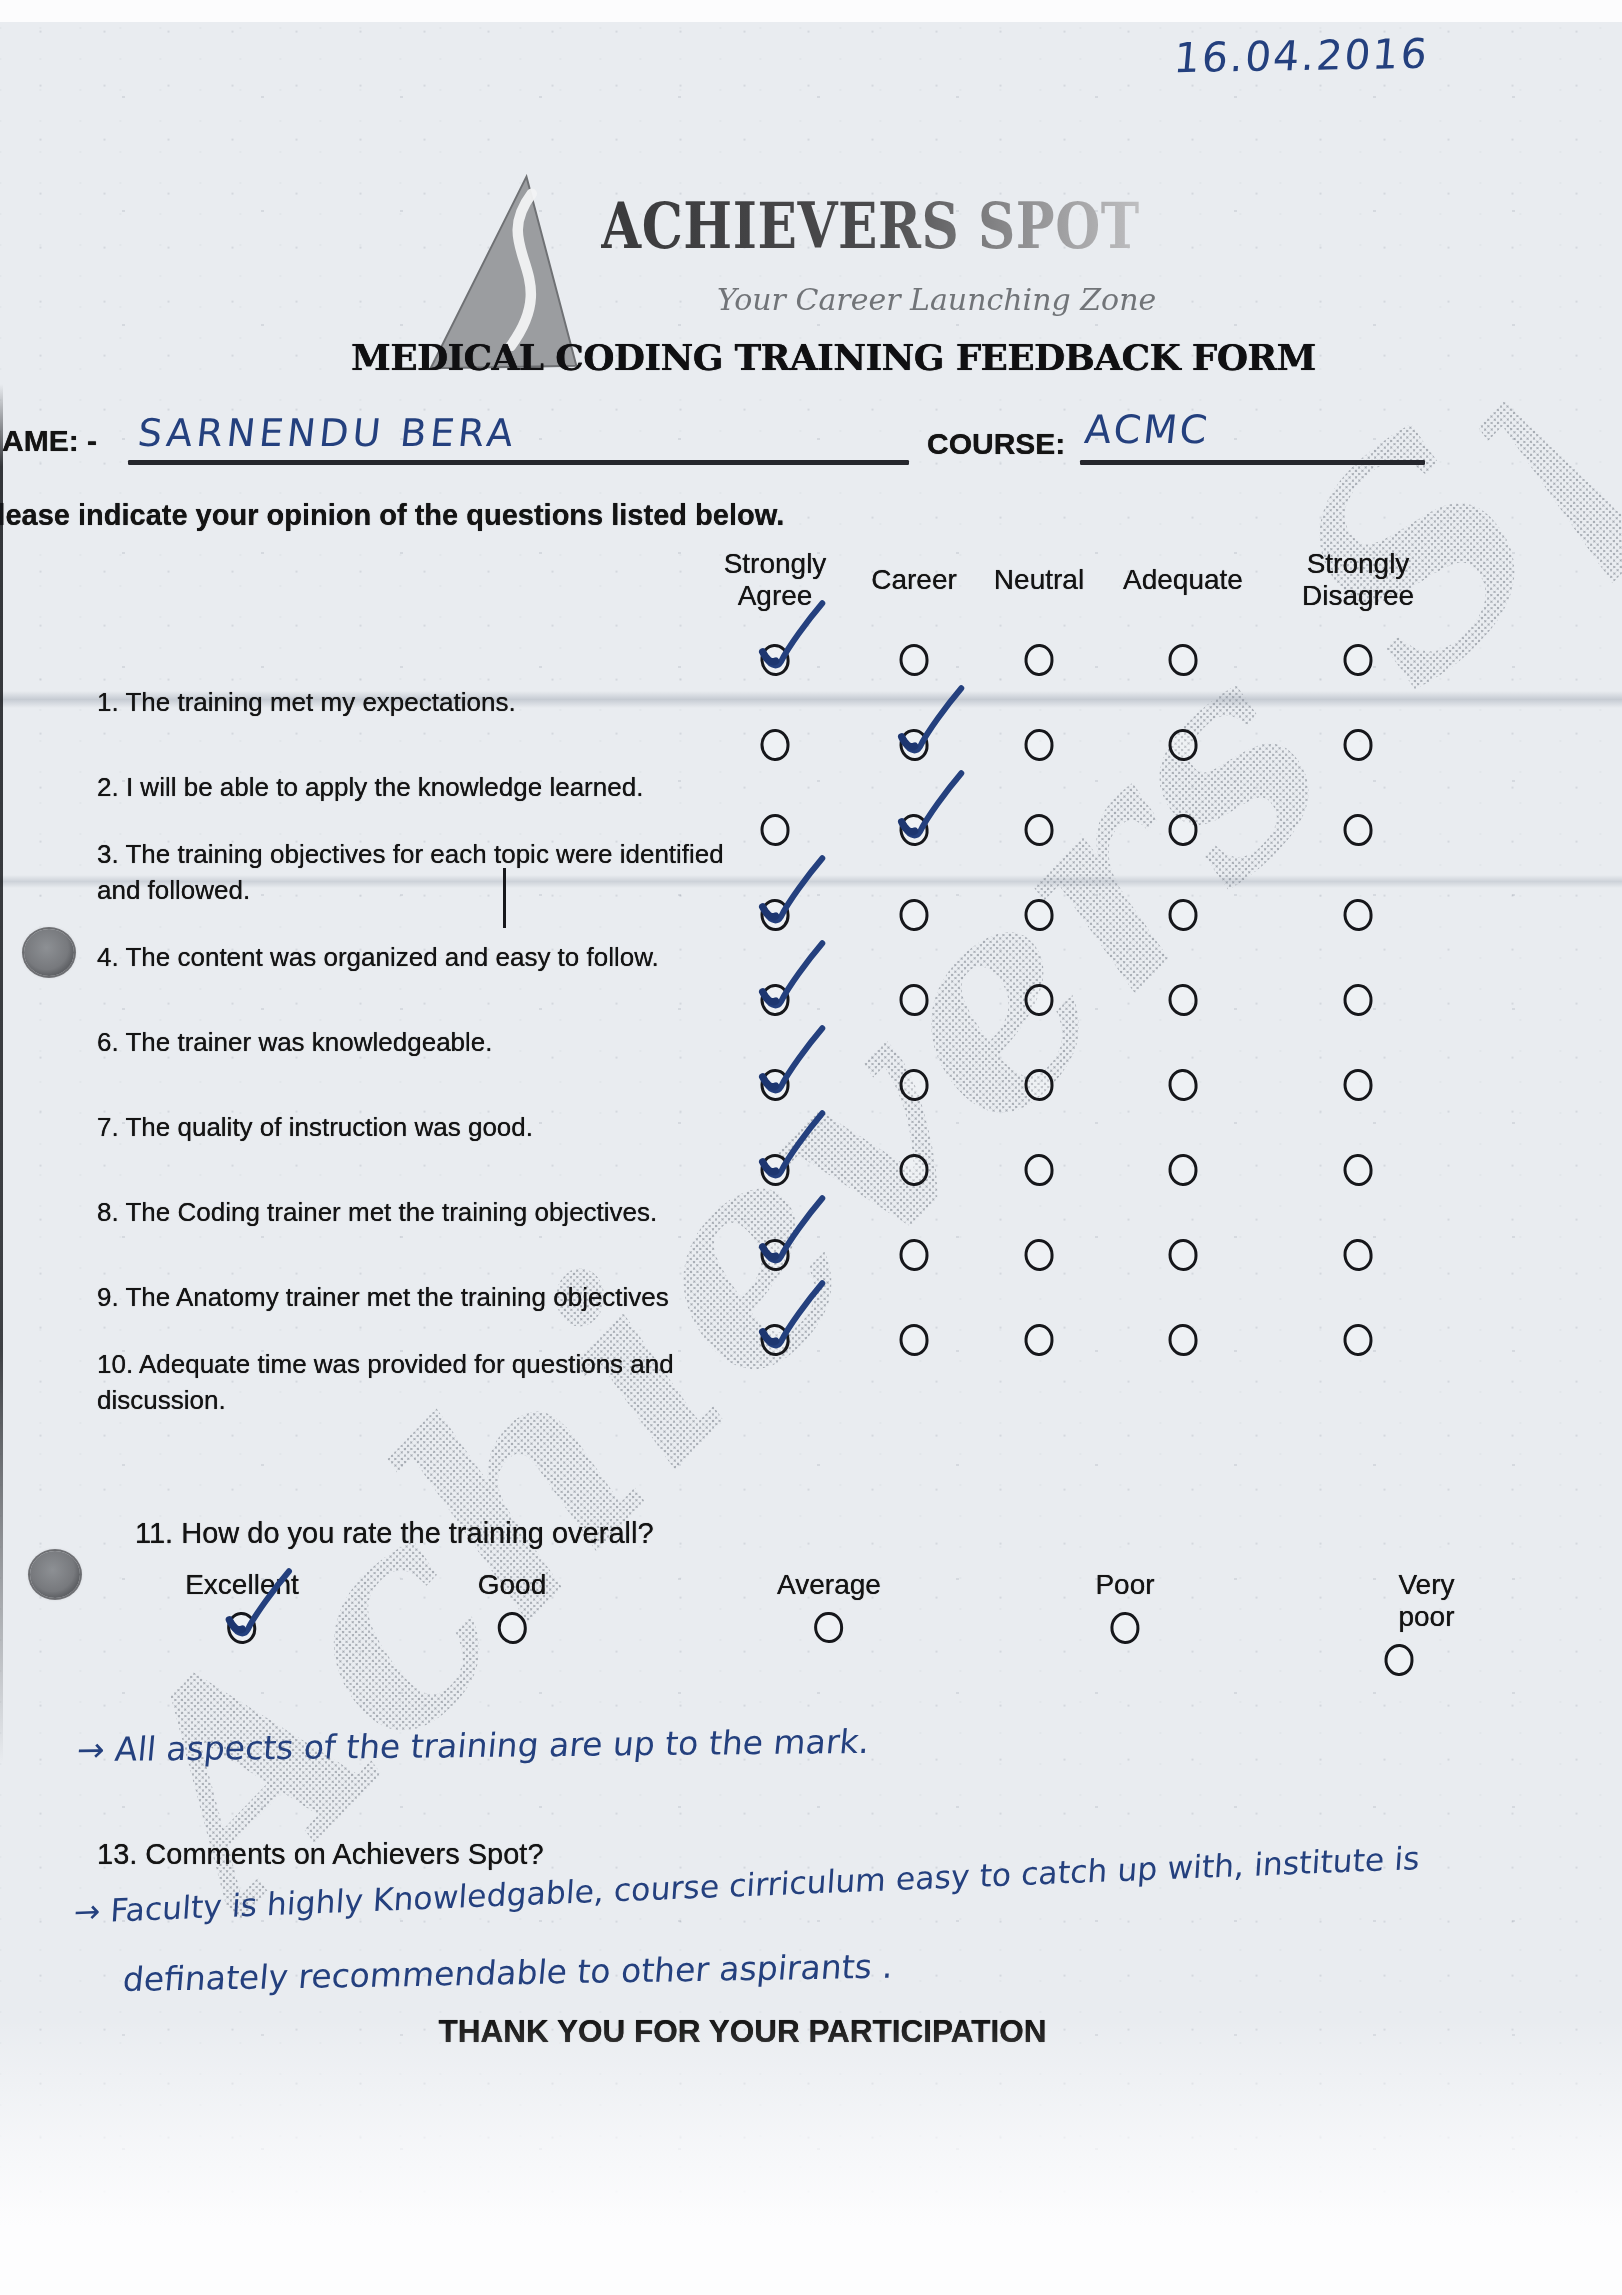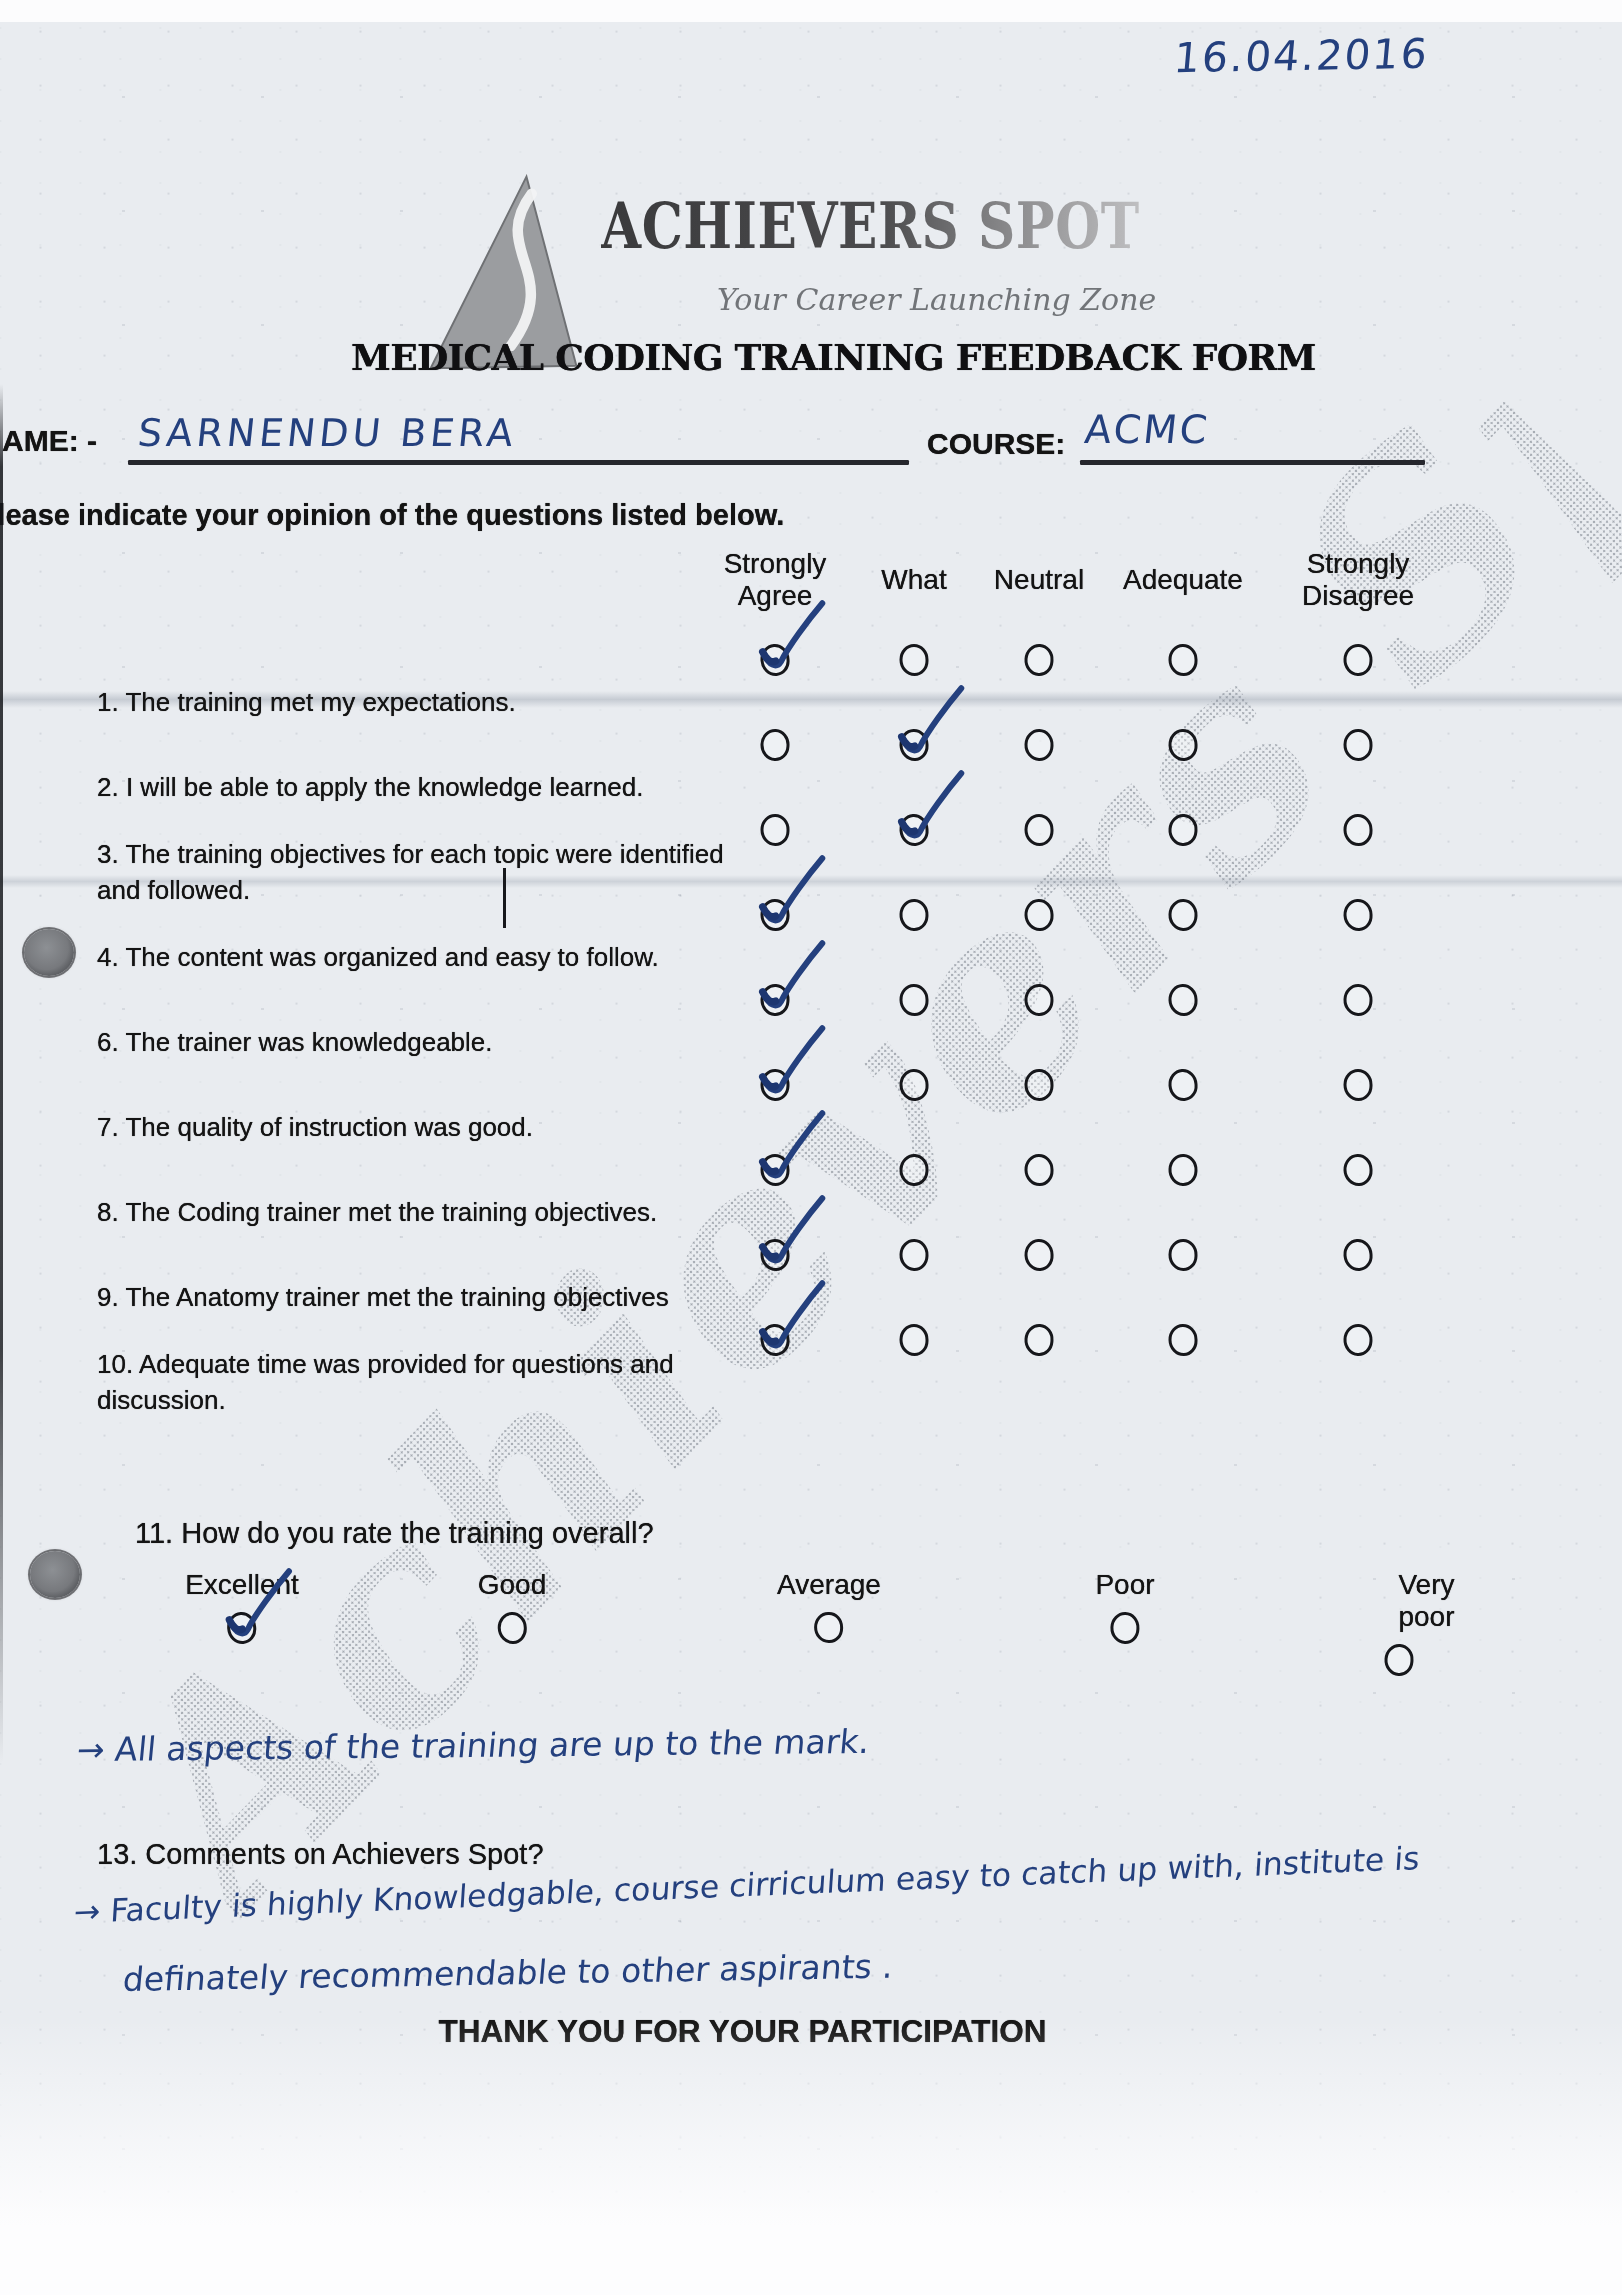--- a/index.html
+++ b/index.html
@@ -118,21 +118,21 @@
   <div class="abs name-value hand">SARNENDU BERA</div>
   <div class="abs uline name-uline"></div>
   <div class="abs course-label bold toner">COURSE:</div>
   <div class="abs course-value hand">ACMC</div>
   <div class="abs uline course-uline"></div>
 
   <div class="abs instruction bold toner">Please indicate your opinion of the questions listed below.</div>
 
   <div class="abs" id="likert-headers">
       <div class="lh toner" style="left: 775px;">Strongly Agree</div>
-      <div class="lh toner" style="left: 914px;">What</div>
+      <div class="lh toner" style="left: 914px;">Career</div>
       <div class="lh toner" style="left: 1039px;">Neutral</div>
       <div class="lh toner" style="left: 1183px;">Adequate</div>
       <div class="lh toner" style="left: 1358px;">Strongly Disagree</div>
     </div>
   <div class="abs" id="likert-rows">
       <div class="qrow">
         <div class="qtext toner">1. The training met my expectations.</div>
         <div class="cslot" style="left: 775px;">
           <div class="circ" style="transform: rotate(-4deg);"></div>
           <svg class="check" viewBox="0 0 112 128">

